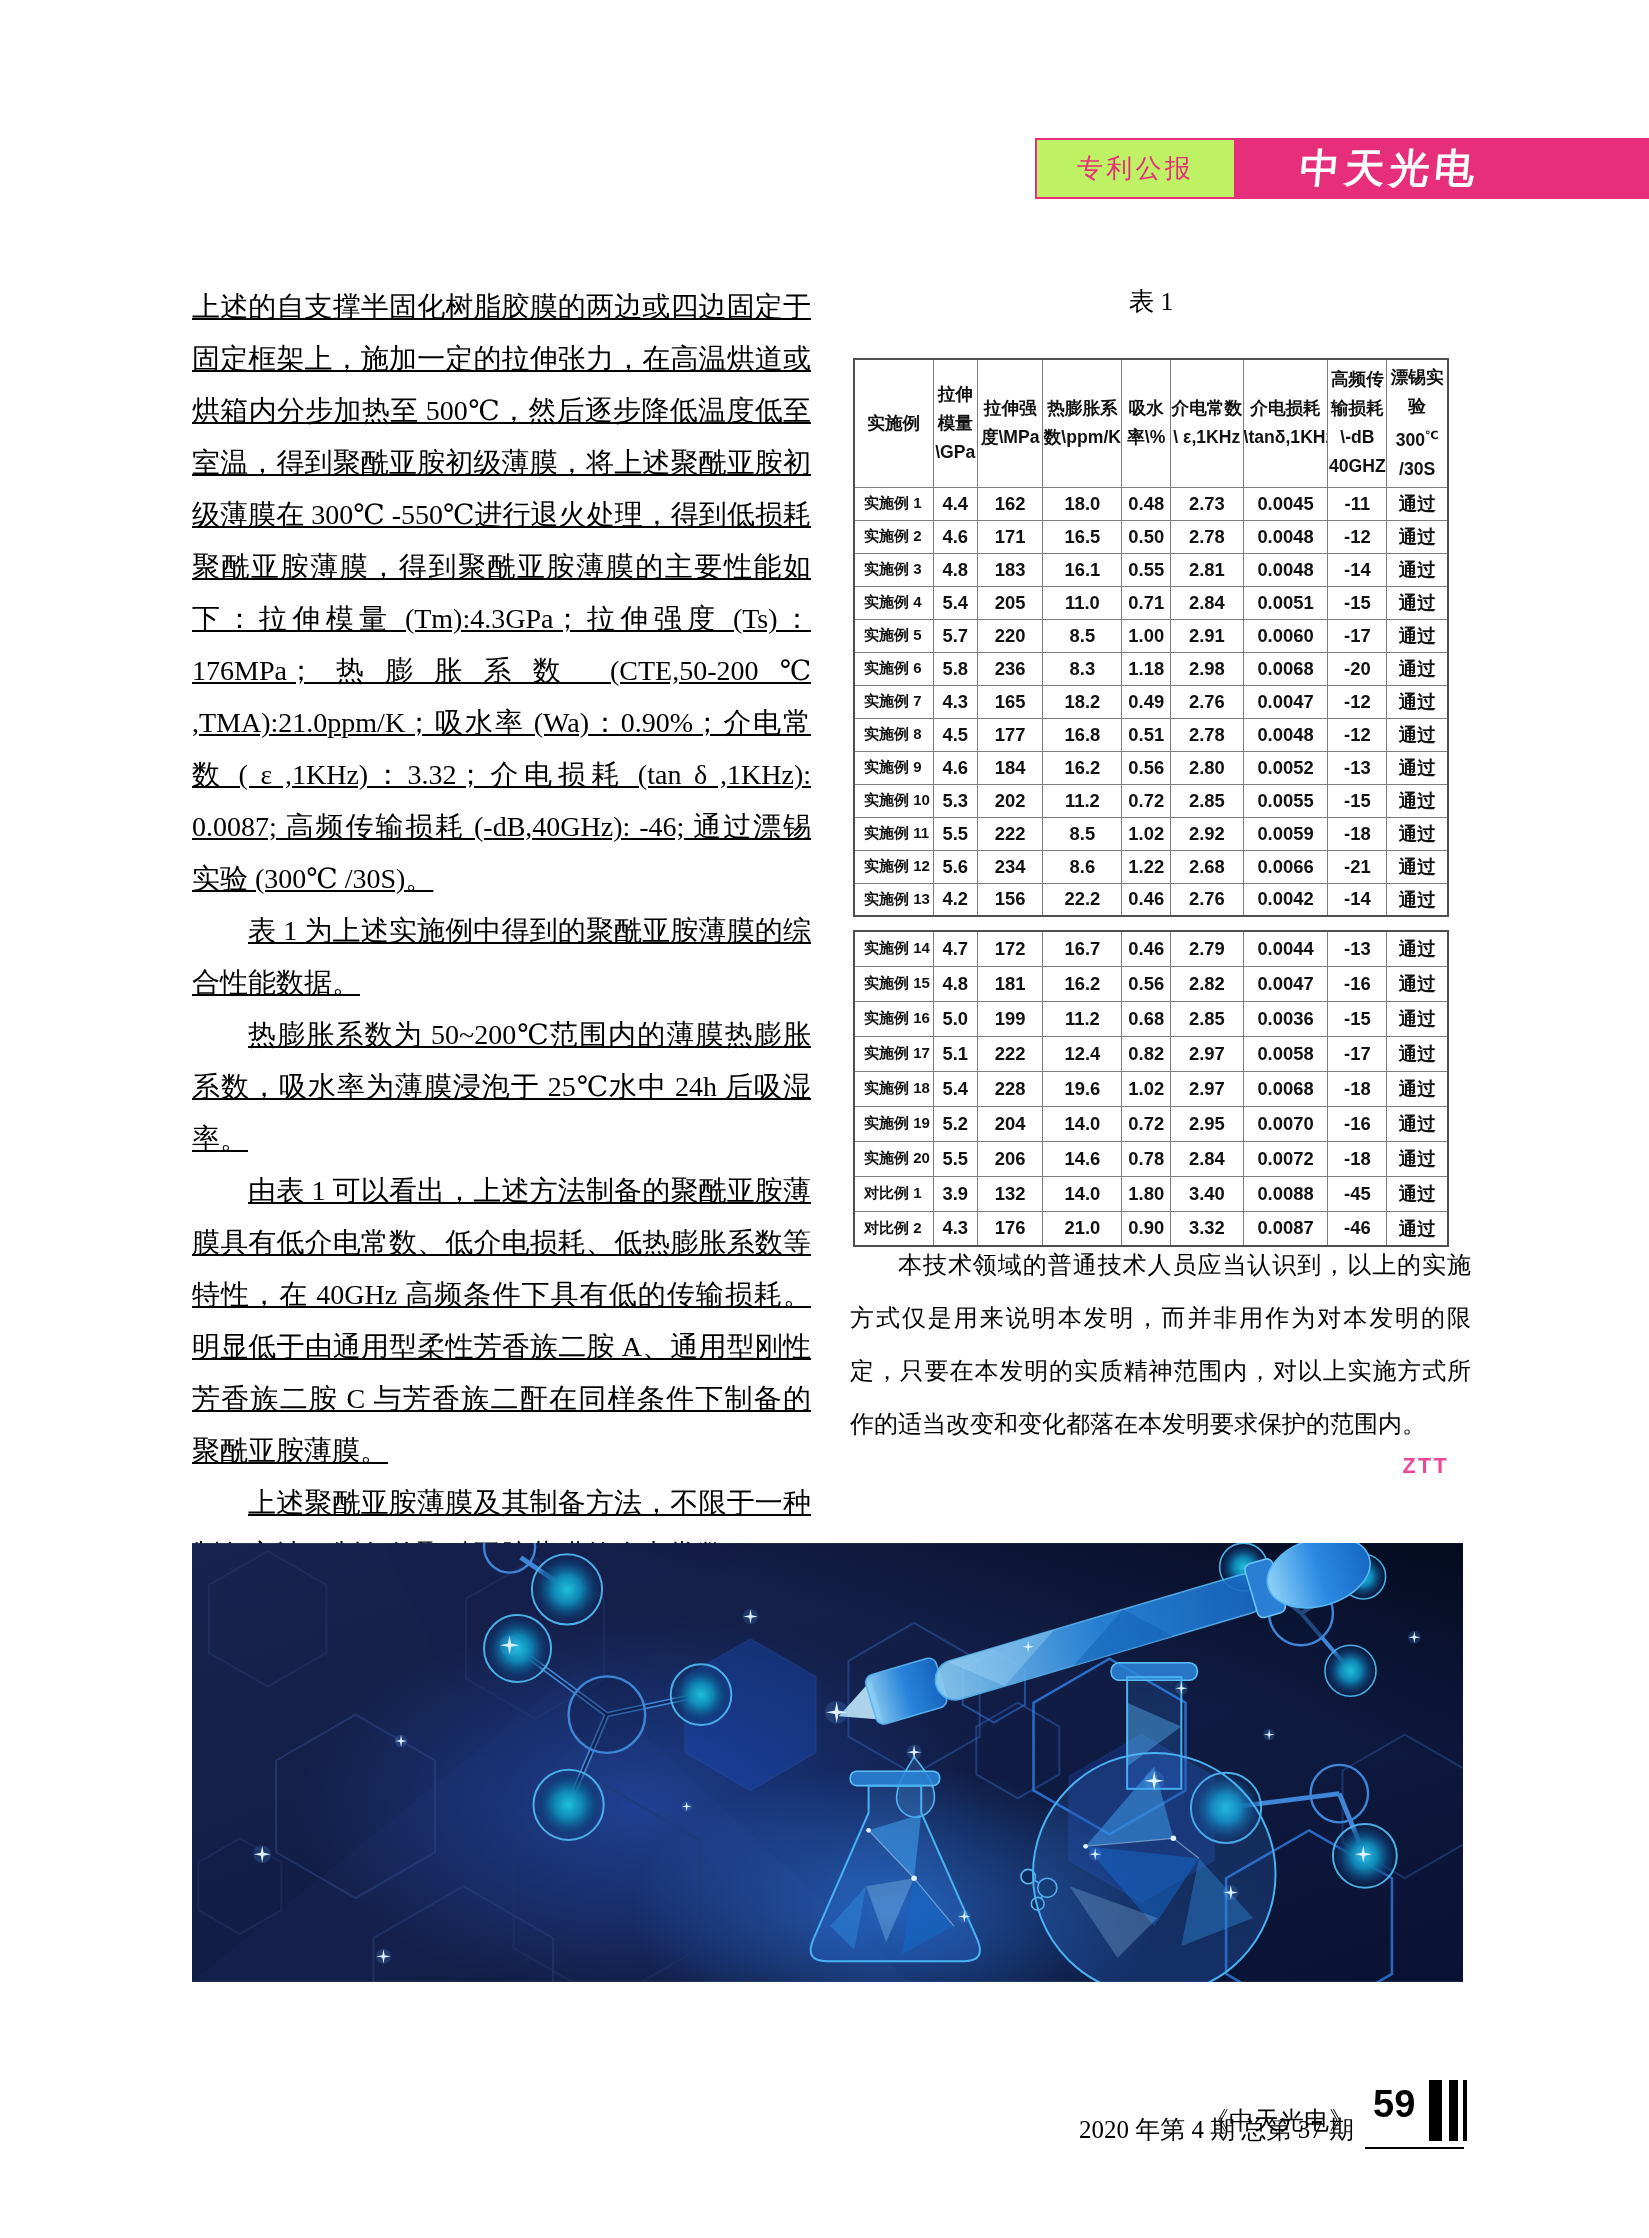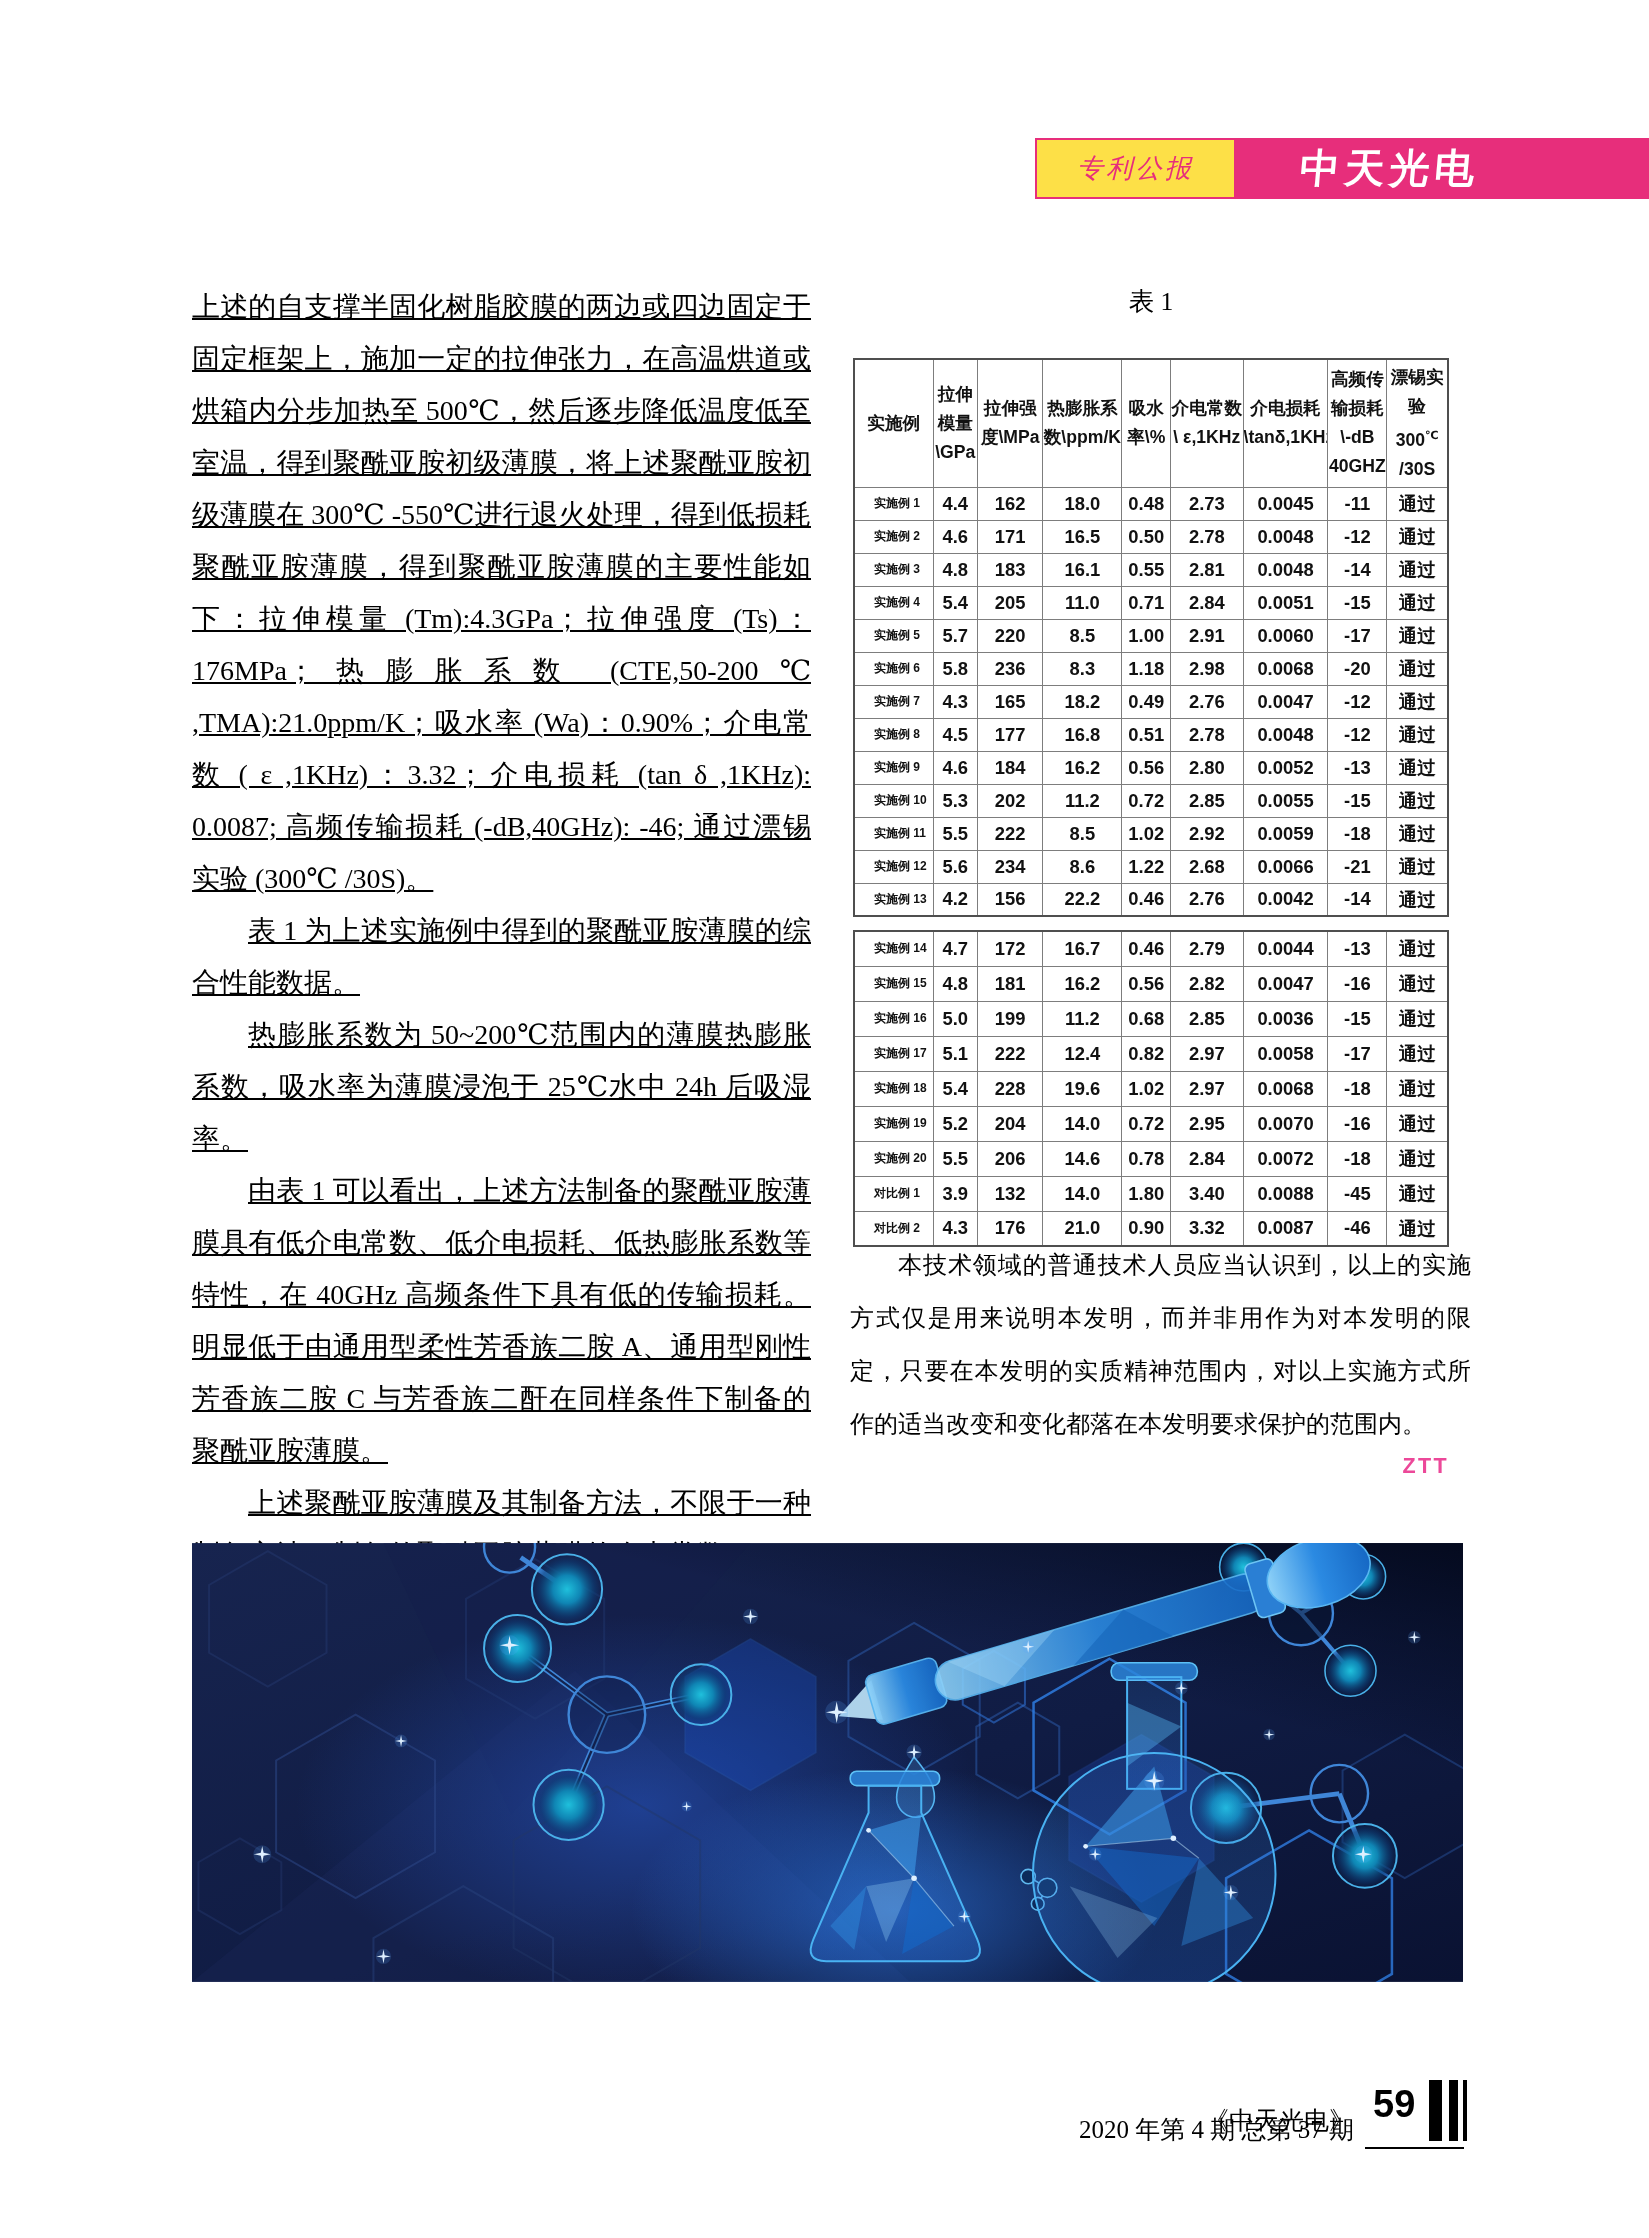--- a/index.html
+++ b/index.html
@@ -1,21 +1,21 @@
 <!DOCTYPE html>
 <html style="font-size:12.8px"><head>
 <meta charset="utf-8">
 <style>
   html,body{margin:0;padding:0;background:#ffffff;}
   .page{position:relative;width:1650px;height:2239px;background:#ffffff;overflow:hidden;
         font-family:"Liberation Serif","DejaVu Serif",serif;color:#000;}
 
   
-  .badge-box{position:absolute;left:1035px;top:138px;width:201px;height:61px;background:#fde047;
-             border:2.4px solid #e72e7b;box-sizing:border-box;display:flex;align-items:center;justify-content:center;z-index:2;font-style:italic;}
+  .badge-box{position:absolute;left:1035px;top:138px;width:201px;height:61px;background:#bef264;
+             border:2.4px solid #e72e7b;box-sizing:border-box;display:flex;align-items:center;justify-content:center;z-index:2;}
   .badge-text{font-family:"Liberation Sans","DejaVu Sans",sans-serif;font-size:26px;color:#e72e7b;
               letter-spacing:3.2px;font-weight:500;}
   .brand-bar{position:absolute;left:1235px;top:138px;width:415px;height:61px;background:#e72e7b;
              display:flex;align-items:center;z-index:1;}
   .brand-logo{font-family:"DejaVu Sans","Liberation Sans",sans-serif;font-weight:bold;font-size:40px;color:#ffffff;
               margin-left:65px;letter-spacing:4.8px;transform:skewX(-5deg);}
 
   
   .col-left{position:absolute;left:192px;top:281px;width:619px;}
   .body-par{margin:0;font-size:28px;line-height:52px;text-align:justify;text-decoration:underline;}
@@ -29,21 +29,21 @@
   #tbl2{top:930px;}
   .tbl th,.tbl td{border:1.6px solid #7d7d7d;padding:0;text-align:center;vertical-align:middle;
                   color:#111;font-weight:600;overflow:hidden;}
   .tbl thead tr{height:128px;}
   .tbl thead th{font-size:17.6px;}
   .hline{line-height:29px;}
   .tbl sup{font-size:11.2px;}
   #tbl1 tbody tr{height:33px;}
   #tbl2 tbody tr{height:35px;}
   .tbl tbody td{font-size:18.4px;}
-  .tbl td.row-label{text-align:left;padding-left:19px;font-size:12px;white-space:nowrap;}
+  .tbl td.row-label{text-align:left;padding-left:9px;font-size:15px;white-space:nowrap;}
 
   .closing{position:absolute;left:842px;top:1231px;width:621px;margin:8px;
            font-size:24px;line-height:53px;text-align:justify;text-indent:2em;}
   .ztt{position:absolute;left:853px;top:1454px;width:596px;text-align:right;
        font-family:"Liberation Sans","DejaVu Sans",sans-serif;font-weight:bold;font-size:21.5px;
        color:#ec4899;letter-spacing:2.4px;}
 
   
   .illustration{position:absolute;left:192px;top:1543px;width:1271px;height:439px;}
 

